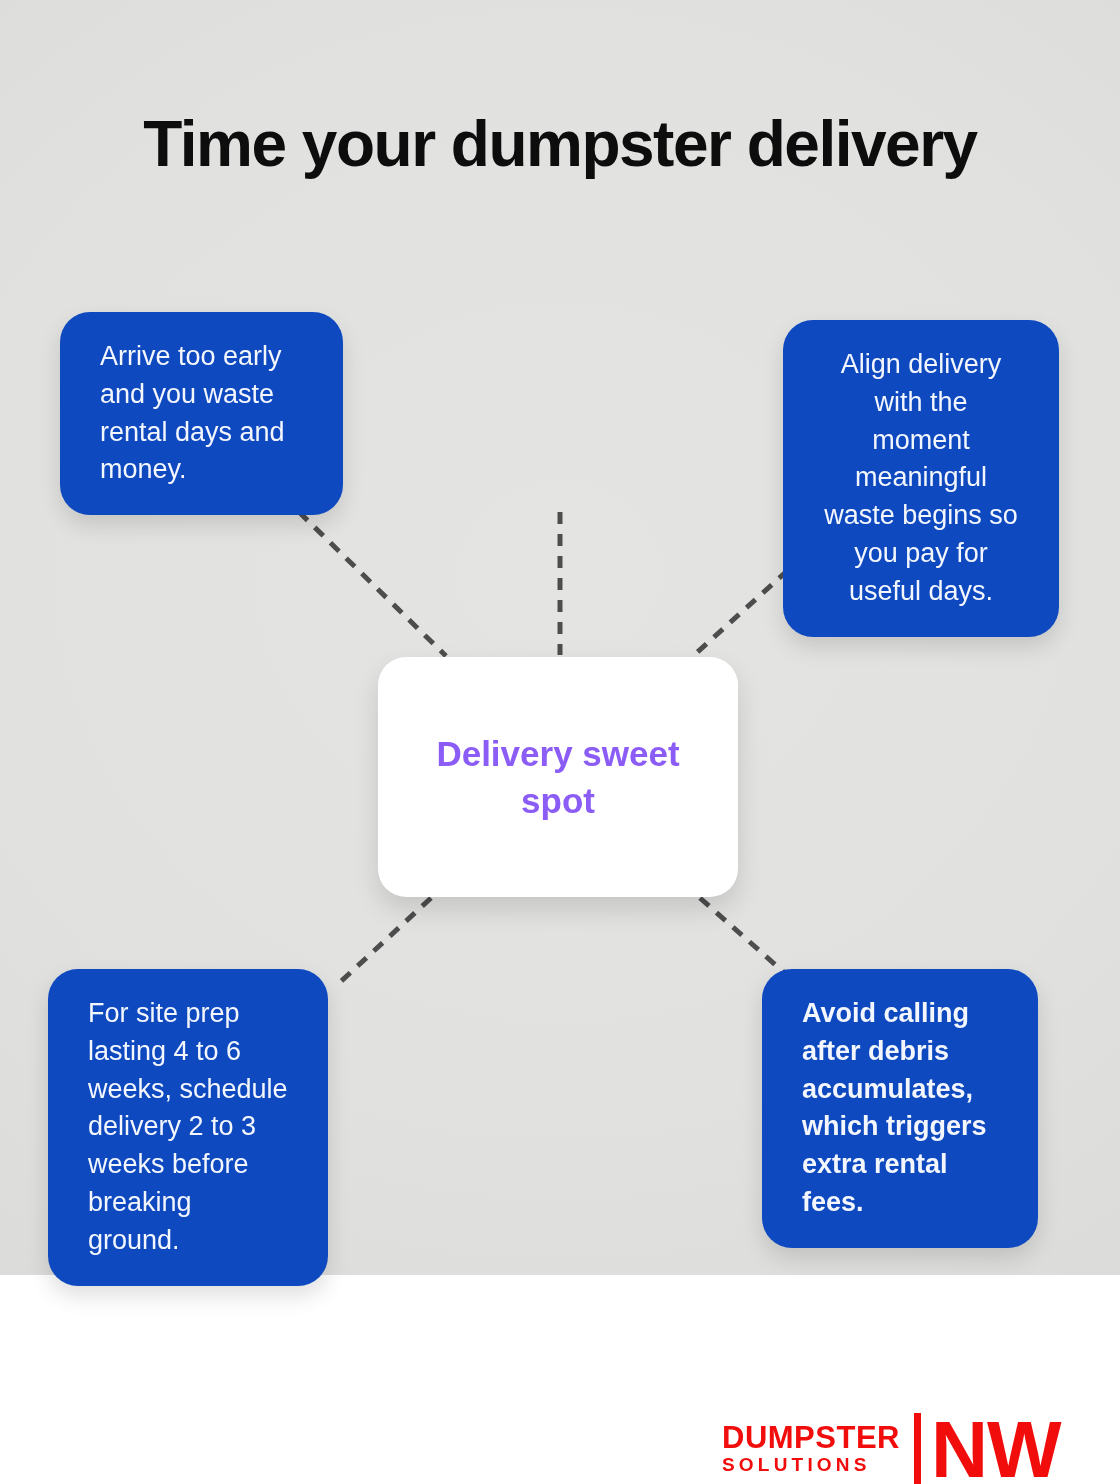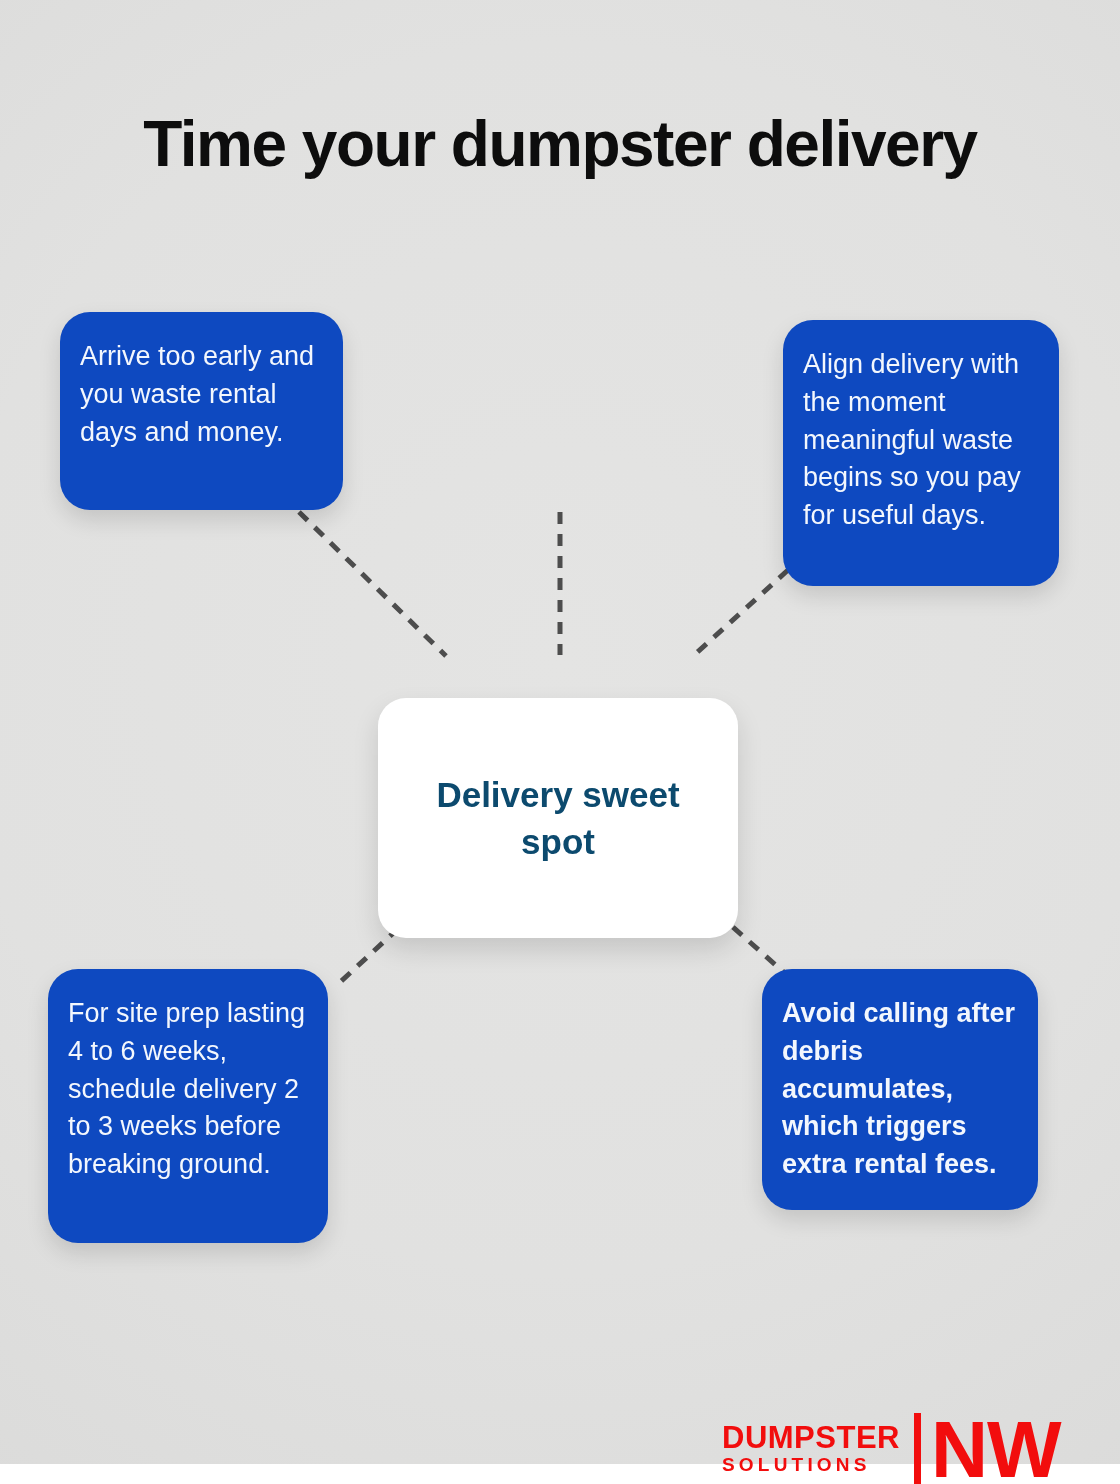--- a/index.html
+++ b/index.html
@@ -10,21 +10,21 @@
     width: 1120px;
     height: 1484px;
     font-family: "Liberation Sans", sans-serif;
     position: relative;
     overflow: hidden;
   }
   .canvas {
     position: absolute;
     inset: 0;
     width: 1120px;
-    height: 1464px;
+    height: 1275px;
     background: radial-gradient(ellipse 90% 70% at 50% 45%, #e4e4e3 0%, #e1e1e0 60%, #dbdbda 100%);
   }
   .title {
     position: absolute;
     left: 0;
     top: 108px;
     width: 1120px;
     text-align: center;
     font-size: 64px;
     line-height: 1.15;
@@ -37,51 +37,50 @@
     left: 0;
     top: 0;
     width: 1120px;
     height: 1484px;
   }
   .node {
     position: absolute;
     background: #0e49c0;
     color: #f3f7fd;
     border-radius: 30px;
-    padding: 26px 20px;
+    padding: 26px 40px;
     font-size: 27px;
     line-height: 1.40;
     box-sizing: border-box;
     box-shadow: 0 10px 22px rgba(0,0,0,0.13);
   }
   .node-top-left    { left: 60px;  top: 312px; width: 283px; min-height: 198px; }
   .node-top-center  { left: 424px; top: 312px; width: 280px; min-height: 198px; }
-  .node-top-right   { left: 783px; top: 320px; width: 276px; min-height: 266px; }
+  .node-top-right   { left: 783px; top: 320px; width: 276px; min-height: 266px; text-align: center; }
   .node-bottom-left { left: 48px;  top: 969px; width: 280px; min-height: 274px; }
   .node-bottom-right{ left: 762px; top: 969px; width: 276px; min-height: 240px; font-weight: bold; }
   .center-node {
     position: absolute;
     left: 378px;
     top: 657px;
     width: 360px;
     height: 240px;
     background: #ffffff;
     border-radius: 28px;
     display: flex;
     align-items: center;
     justify-content: center;
     text-align: center;
     font-size: 35px;
     font-weight: bold;
-    color: #0c4a6e;
+    color: #8b5cf6;
     padding: 8px 42px;
     box-sizing: border-box;
     line-height: 1.35;
     box-shadow: 0 12px 26px rgba(0,0,0,0.13);
-    margin-top: 41px;
   }
   .logo {
     position: absolute;
     left: 722px;
     top: 1412px;
     display: flex;
     align-items: center;
   }
   .logo-text {
     display: flex;

